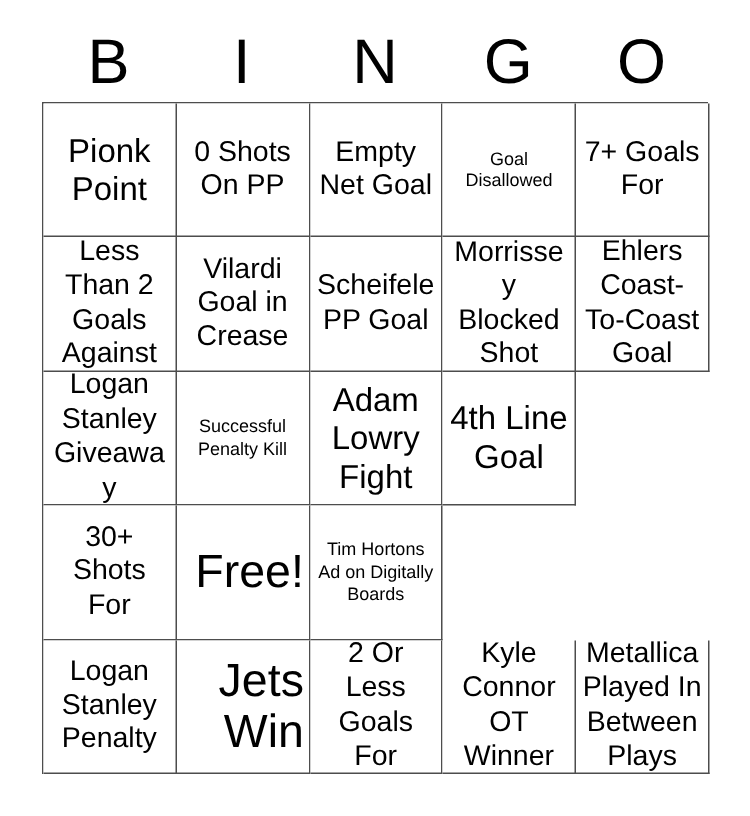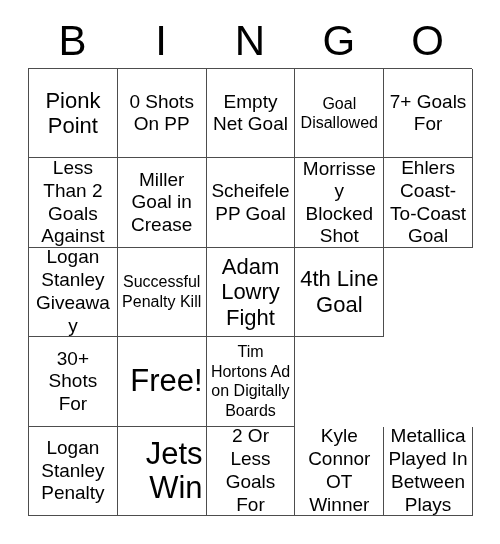--- a/index.html
+++ b/index.html
@@ -65,21 +65,21 @@
     width: 100%;
     line-height: 1.17;
     word-wrap: break-word;
     overflow-wrap: break-word;
     hyphens: none;
   }
   .fs-xl .cell-text { font-size: 31px; line-height: 1.1; text-align: right; }
   .fs-lg .cell-text { font-size: 22px; line-height: 1.16; }
   .fs-md .cell-text { font-size: 19px; line-height: 1.18; }
   .fs-sm .cell-text { font-size: 19px; line-height: 1.2; }
-  .fs-xs .cell-text { font-size: 16px; line-height: 1.22; }
+  .fs-xs .cell-text { font-size: 12px; line-height: 1.22; }
 </style>
 </head>
 <body>
 
 <div class="card">
 
   <div class="header-row">
     <div class="header-cell">B</div>
     <div class="header-cell">I</div>
     <div class="header-cell">N</div>
@@ -105,21 +105,21 @@
       <div class="cell fs-md">
           <span class="cell-text">7+ Goals For</span>
         </div>
     </div>
 
     <div class="grid-row">
       <div class="cell fs-sm">
           <span class="cell-text">Less Than 2 Goals Against</span>
         </div>
       <div class="cell fs-md">
-          <span class="cell-text">Miller Goal in Crease</span>
+          <span class="cell-text">Vilardi Goal in Crease</span>
         </div>
       <div class="cell fs-md">
           <span class="cell-text">Scheifele PP Goal</span>
         </div>
       <div class="cell fs-md">
           <span class="cell-text">Morrissey Blocked Shot</span>
         </div>
       <div class="cell fs-sm">
           <span class="cell-text">Ehlers Coast-To-Coast Goal</span>
         </div>

